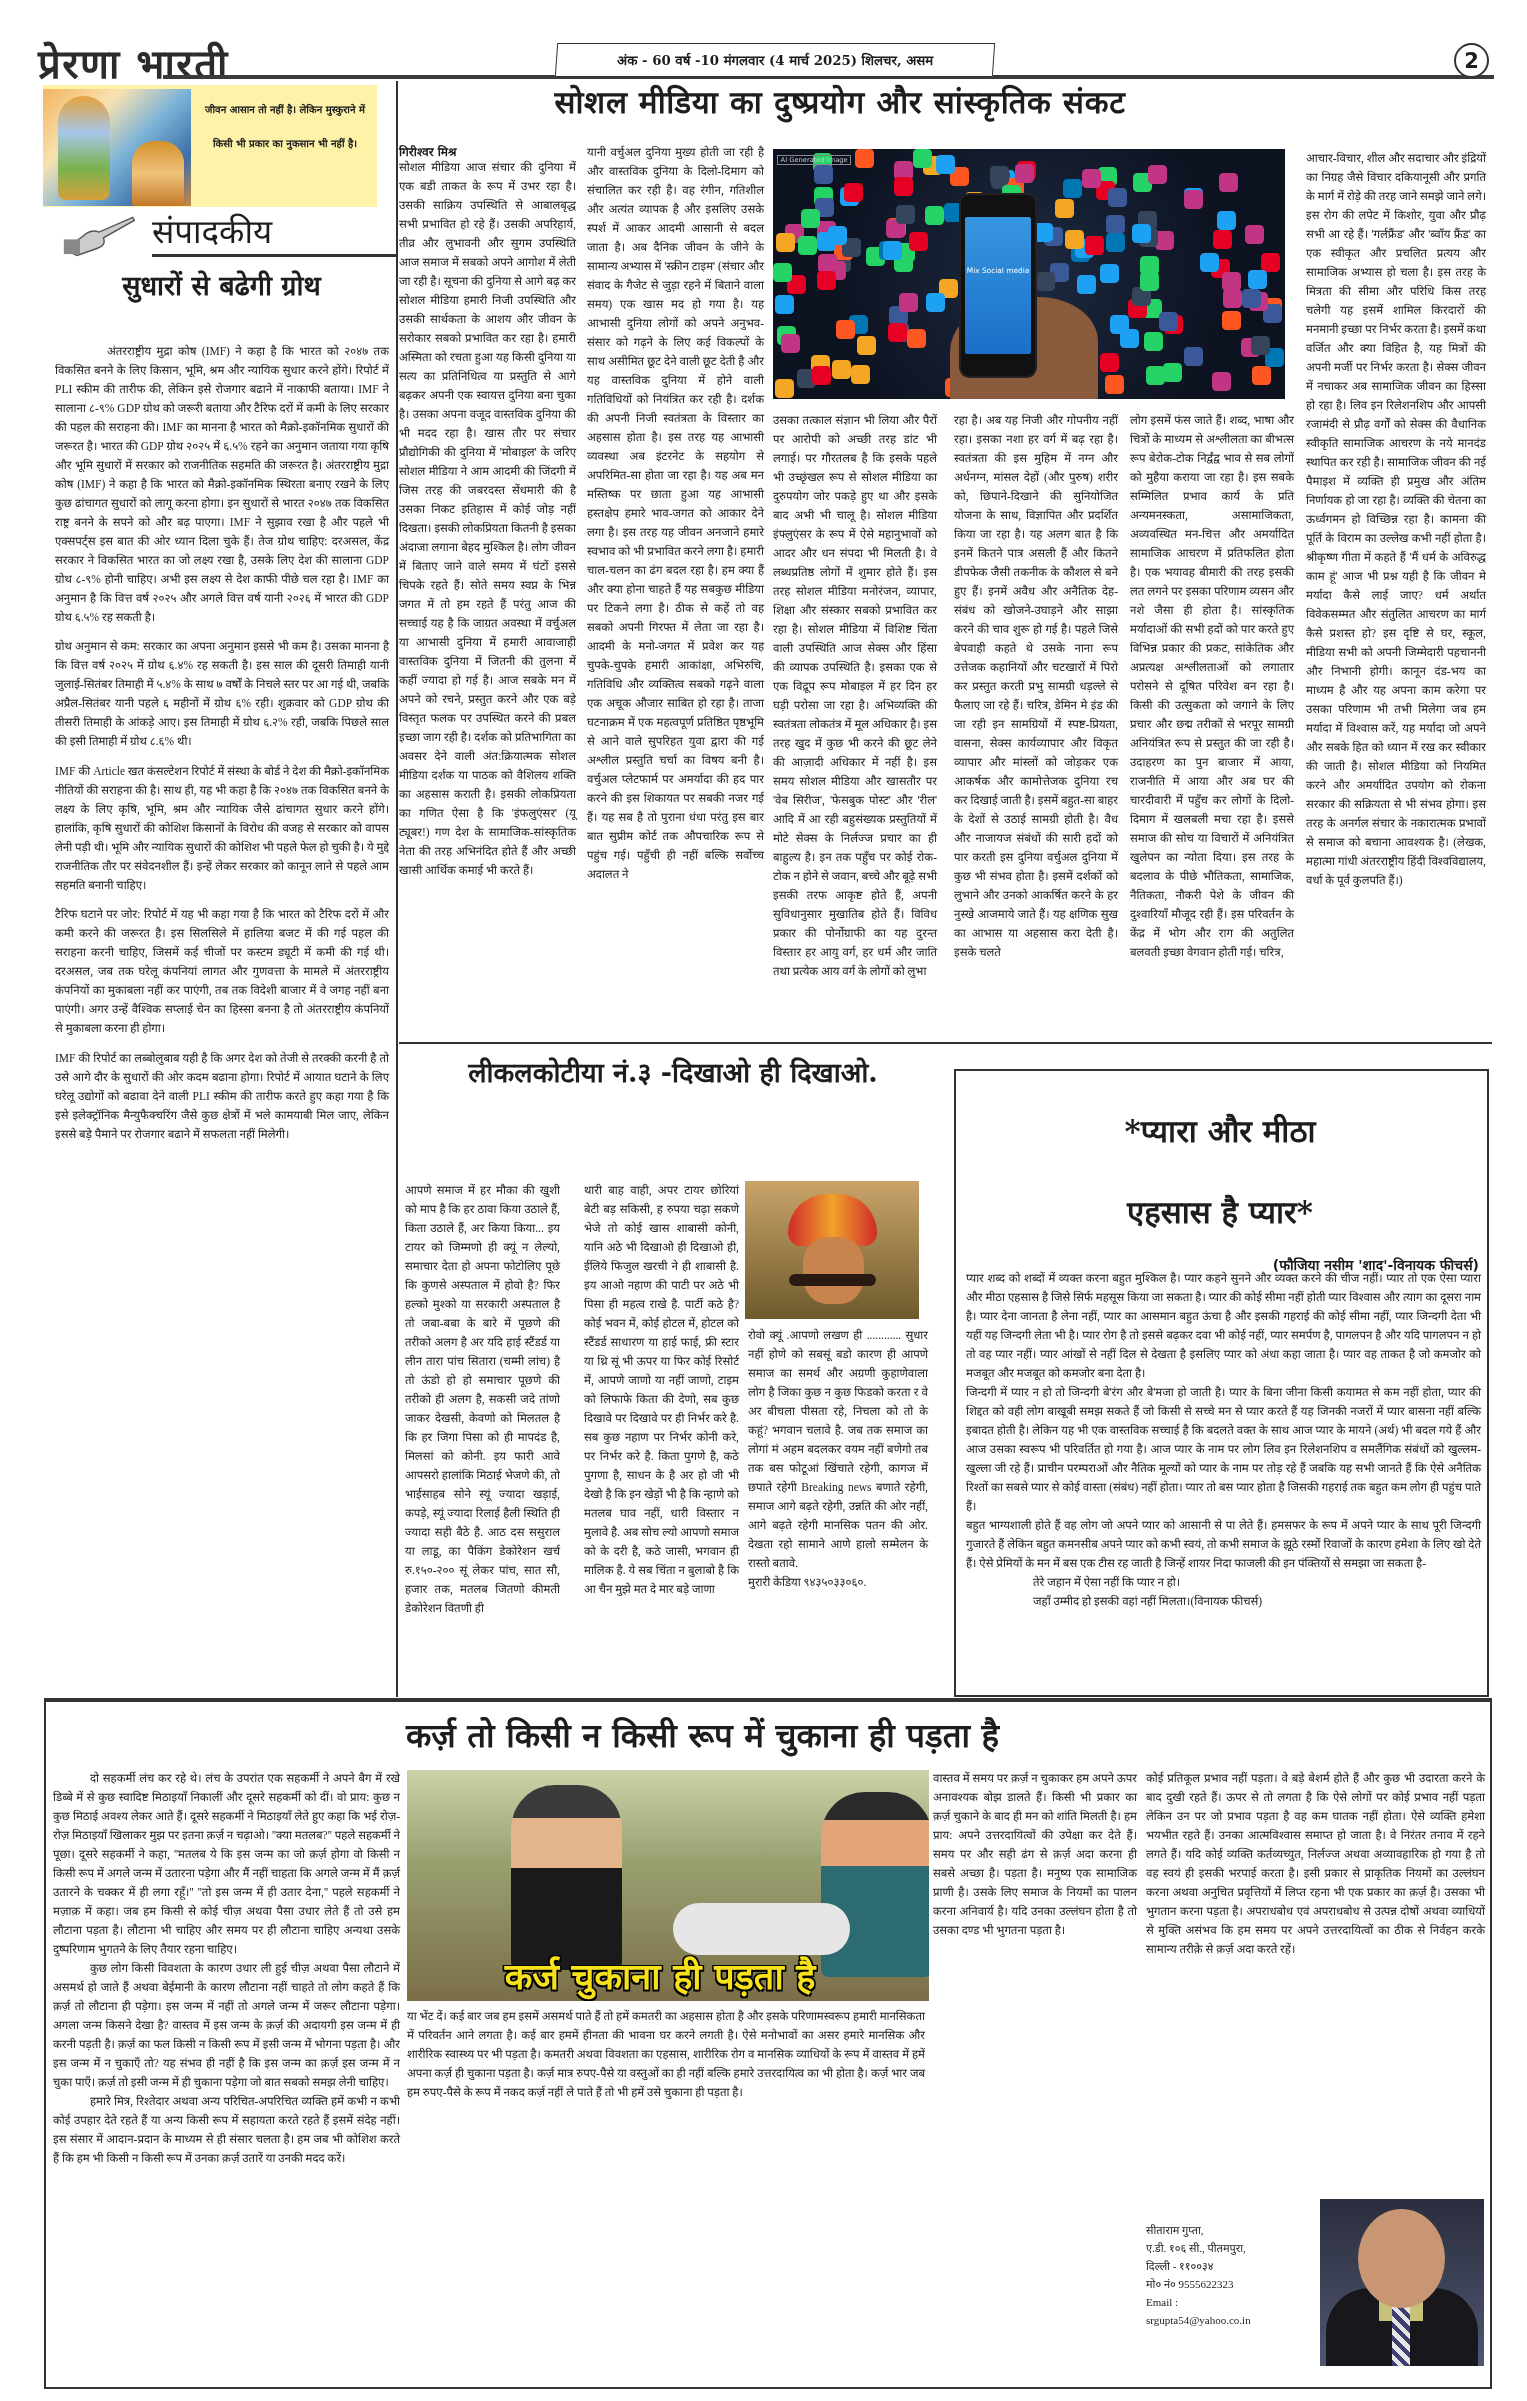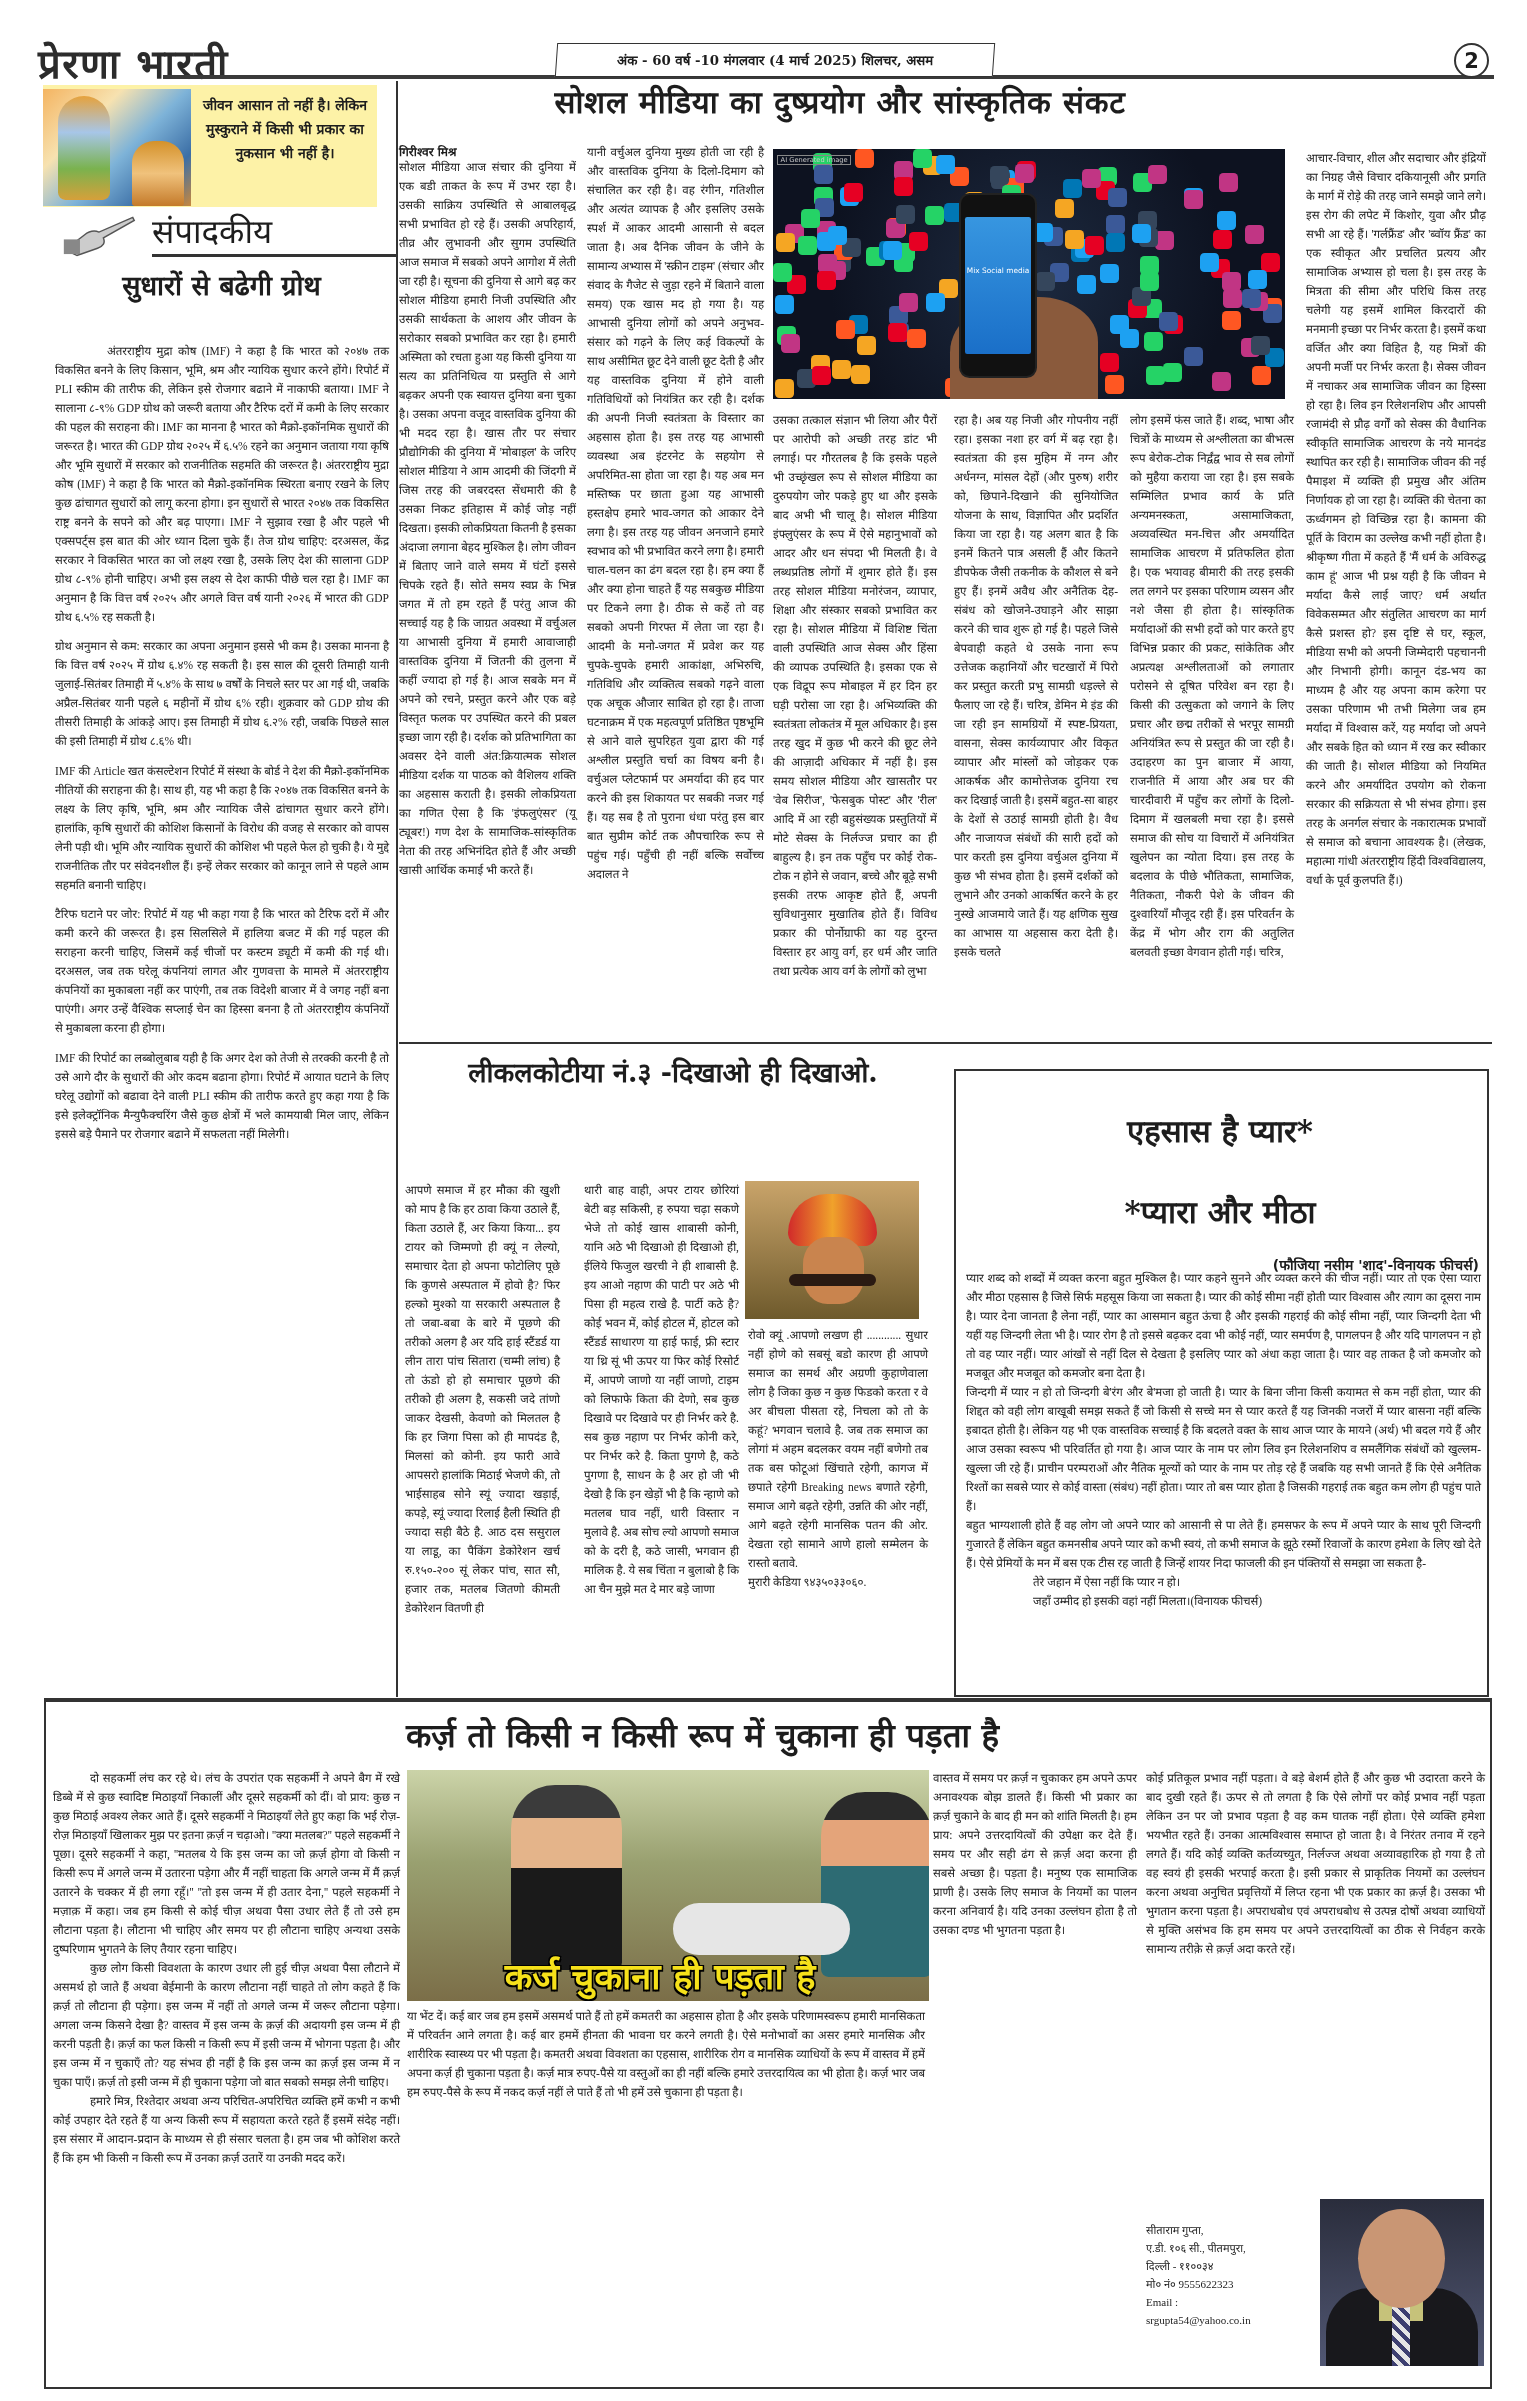--- a/index.html
+++ b/index.html
@@ -10,21 +10,21 @@
   #masthead-title{left:38px;top:44px;font-size:40px;font-weight:bold;letter-spacing:1.5px;font-family:"DejaVu Serif",serif;color:#2b2b2b;line-height:1;}
   #masthead-rule{left:163px;top:75px;width:1331px;height:4.4px;background:#3a3a3a;}
   #issue-box{left:556px;top:43px;width:438px;height:34px;border:1.5px solid #333;transform:skewX(-4deg);background:#fff;display:flex;align-items:center;justify-content:center;}
   #issue-box span{transform:skewX(4deg);font-size:13.3px;font-weight:bold;font-family:"DejaVu Serif",serif;}
   #page-num{left:1454px;top:43px;width:35px;height:35px;border:2.2px solid #333;border-radius:50%;display:flex;align-items:center;justify-content:center;font-size:21px;font-weight:bold;background:#fff;}
   
   #quote-box{left:43px;top:85px;width:334px;height:122px;background:#fdf2a7;}
   #krishna-img{left:43px;top:89px;width:148px;height:117px;background:linear-gradient(135deg,#f4b461 0%,#f7e2b0 30%,#7eb3d8 55%,#3c6fa6 80%,#c8883e 100%);}
   #krishna-img .fig1{position:absolute;left:15px;top:7.4px;width:52px;height:104px;border-radius:26px 26px 7.4px 7.4px;background:linear-gradient(#e6a23c,#a7c6e8 35%,#7ab24e 70%,#d6a03a);}
   #krishna-img .fig2{position:absolute;left:89px;top:52px;width:52px;height:65px;border-radius:22px 22px 3px 3px;background:linear-gradient(#d4912a,#f0c27c 50%,#c47a2a);}
-  #quote-text{left:198px;top:93px;width:174px;font-size:14px;font-weight:bold;text-align:center;line-height:24px;}
+  #quote-text{left:198px;top:93px;width:174px;font-size:10px;font-weight:bold;text-align:center;line-height:34px;}
   
   #editorial-icon{left:62px;top:213px;width:77px;height:44px;}
   #editorial-head{left:152px;top:208px;font-size:33px;font-weight:normal;font-family:"DejaVu Serif",serif;}
   #editorial-rule{left:152px;top:254px;width:244px;height:3px;background:#333;}
   #editorial-title{left:44px;top:266px;width:355px;text-align:center;font-size:27px;font-weight:bold;font-family:"DejaVu Serif",serif;}
   .col{font-family:"Liberation Serif","DejaVu Serif",serif;font-size:11.5px;line-height:19px;text-align:justify;color:#222;}
   #editorial-body{left:55px;top:342px;width:334px;}
   #editorial-body p{text-indent:0;margin-bottom:10.4px;}
   #editorial-body p:first-child{text-indent:52px;}
   .vrule{position:absolute;width:1.5px;background:#333;}
@@ -294,22 +294,22 @@
     <div class="face"></div>
     <div class="mus"></div>
   </div>
 <div class="abs col" id="mw-col3">
   <span>रोवो क्यूं .आपणो लखण ही ............ सुधार नहीं होणे को सबसूं बडो कारण ही आपणे समाज का समर्थ और अग्रणी कुहाणेवाला लोग है जिका कुछ न कुछ फिडको करता र वे अर बीचला पीसता रहे, निचला को तो के कहूं? भगवान चलावे है. जब तक समाज का लोगां मं अहम बदलकर वयम नहीं बणेगो तब तक बस फोटूआं खिंचाते रहेगी, कागज में छपाते रहेगी Breaking news बणाते रहेगी, समाज आगे बढ़ते रहेगी, उन्नति की ओर नहीं, आगे बढ़ते रहेगी मानसिक पतन की ओर. देखता रहो सामाने आणे हालो सम्मेलन के रास्तो बतावे.</span><br>
   <span>मुरारी केडिया ९४३५०३३०६०.</span>
 </div>
 
 <div class="abs" id="love-box"></div>
 <div class="abs" id="love-title">
+  <div>*प्यारा और मीठा</div>
   <div>एहसास है प्यार*</div>
-  <div>*प्यारा और मीठा</div>
 </div>
 <div class="abs" id="love-byline">(फौजिया नसीम 'शाद'-विनायक फीचर्स)</div>
 <div class="abs col" id="love-body">
   <p>प्यार शब्द को शब्दों में व्यक्त करना बहुत मुश्किल है। प्यार कहने सुनने और व्यक्त करने की चीज नहीं। प्यार तो एक ऐसा प्यारा और मीठा एहसास है जिसे सिर्फ महसूस किया जा सकता है। प्यार की कोई सीमा नहीं होती प्यार विश्वास और त्याग का दूसरा नाम है। प्यार देना जानता है लेना नहीं, प्यार का आसमान बहुत ऊंचा है और इसकी गहराई की कोई सीमा नहीं, प्यार जिन्दगी देता भी यहीं यह जिन्दगी लेता भी है। प्यार रोग है तो इससे बढ़कर दवा भी कोई नहीं, प्यार समर्पण है, पागलपन है और यदि पागलपन न हो तो वह प्यार नहीं। प्यार आंखों से नहीं दिल से देखता है इसलिए प्यार को अंधा कहा जाता है। प्यार वह ताकत है जो कमजोर को मजबूत और मजबूत को कमजोर बना देता है।</p>
   <p>जिन्दगी में प्यार न हो तो जिन्दगी बे'रंग और बे'मजा हो जाती है। प्यार के बिना जीना किसी कयामत से कम नहीं होता, प्यार की शिद्दत को वही लोग बाखूबी समझ सकते हैं जो किसी से सच्चे मन से प्यार करते हैं यह जिनकी नजरों में प्यार बासना नहीं बल्कि इबादत होती है। लेकिन यह भी एक वास्तविक सच्चाई है कि बदलते वक्त के साथ आज प्यार के मायने (अर्थ) भी बदल गये हैं और आज उसका स्वरूप भी परिवर्तित हो गया है। आज प्यार के नाम पर लोग लिव इन रिलेशनशिप व समलैंगिक संबंधों को खुल्लम-खुल्ला जी रहे हैं। प्राचीन परम्पराओं और नैतिक मूल्यों को प्यार के नाम पर तोड़ रहे हैं जबकि यह सभी जानते हैं कि ऐसे अनैतिक रिश्तों का सबसे प्यार से कोई वास्ता (संबंध) नहीं होता। प्यार तो बस प्यार होता है जिसकी गहराई तक बहुत कम लोग ही पहुंच पाते हैं।</p>
   <p>बहुत भाग्यशाली होते हैं वह लोग जो अपने प्यार को आसानी से पा लेते हैं। हमसफर के रूप में अपने प्यार के साथ पूरी जिन्दगी गुजारते हैं लेकिन बहुत कमनसीब अपने प्यार को कभी स्वयं, तो कभी समाज के झूठे रस्मों रिवाजों के कारण हमेशा के लिए खो देते हैं। ऐसे प्रेमियों के मन में बस एक टीस रह जाती है जिन्हें शायर निदा फाजली की इन पंक्तियों से समझा जा सकता है-</p>
   <p class="poem">तेरे जहान में ऐसा नहीं कि प्यार न हो।</p>
   <p class="poem">जहाँ उम्मीद हो इसकी वहां नहीं मिलता।(विनायक फीचर्स)</p>
 </div>
 

